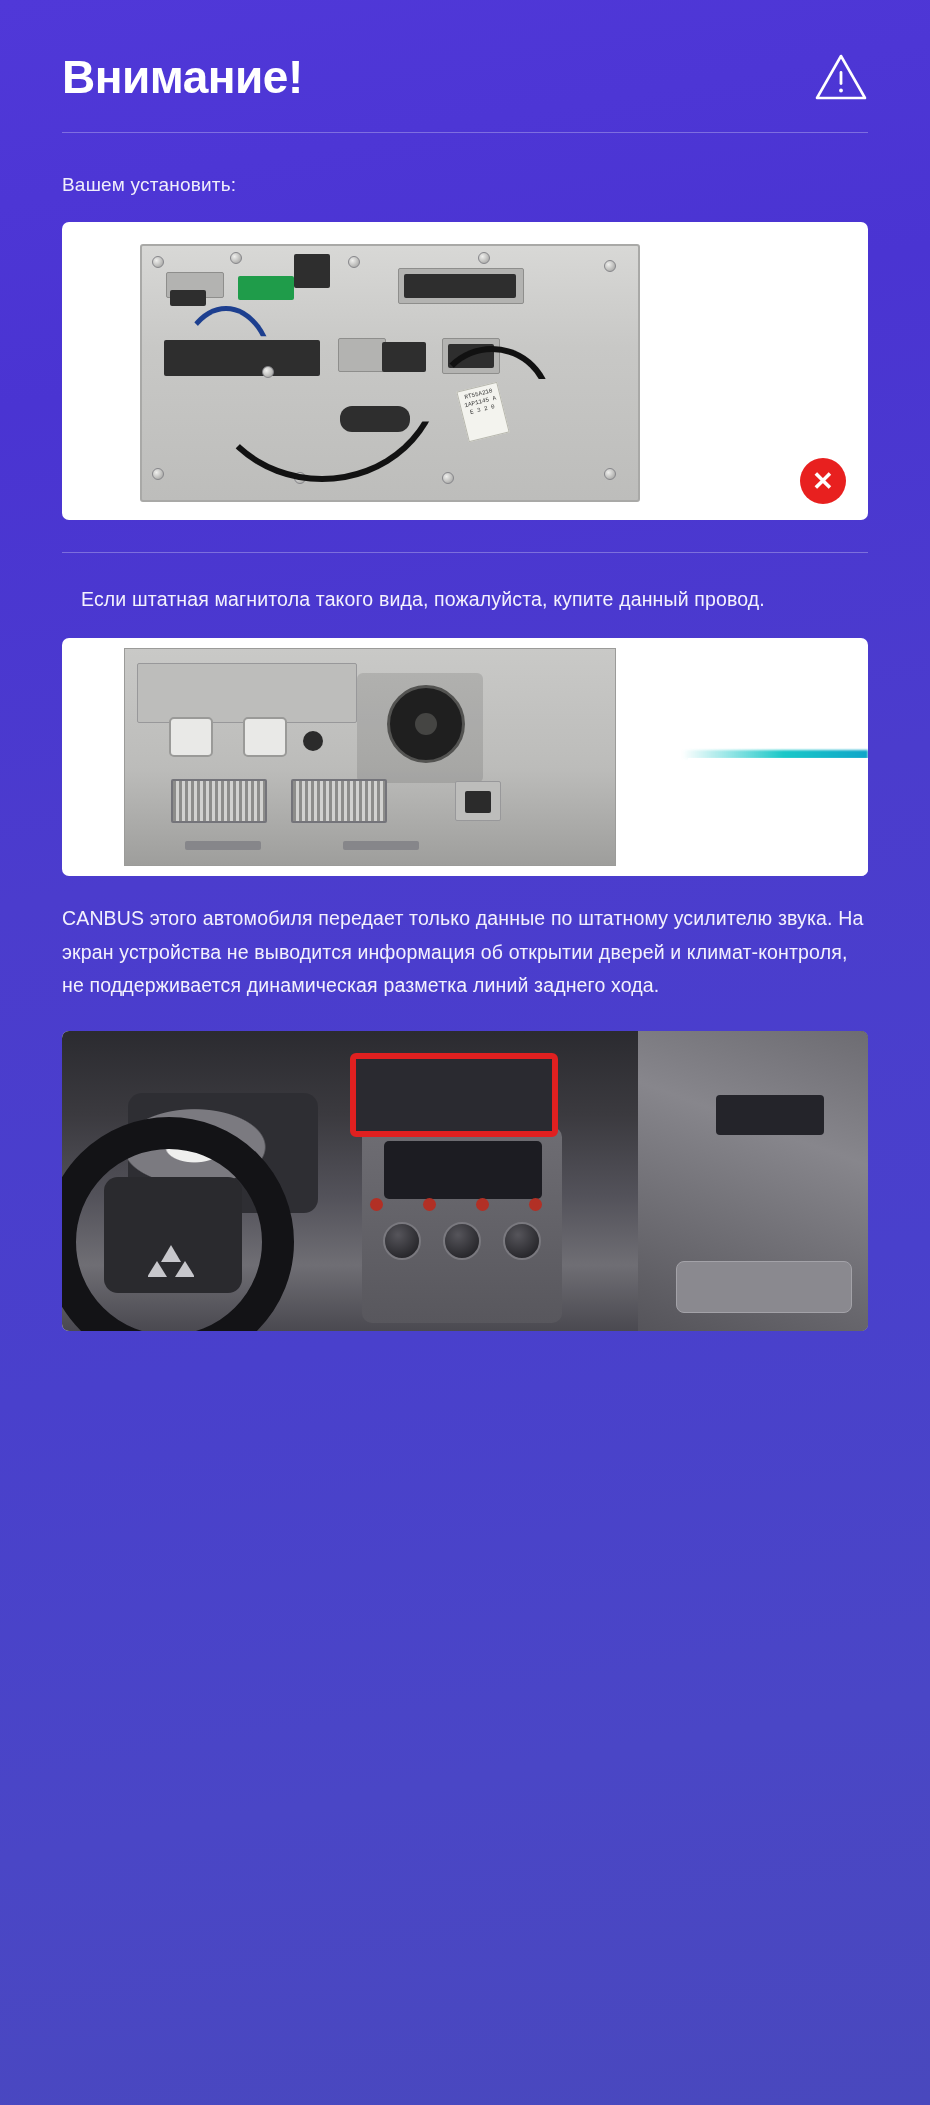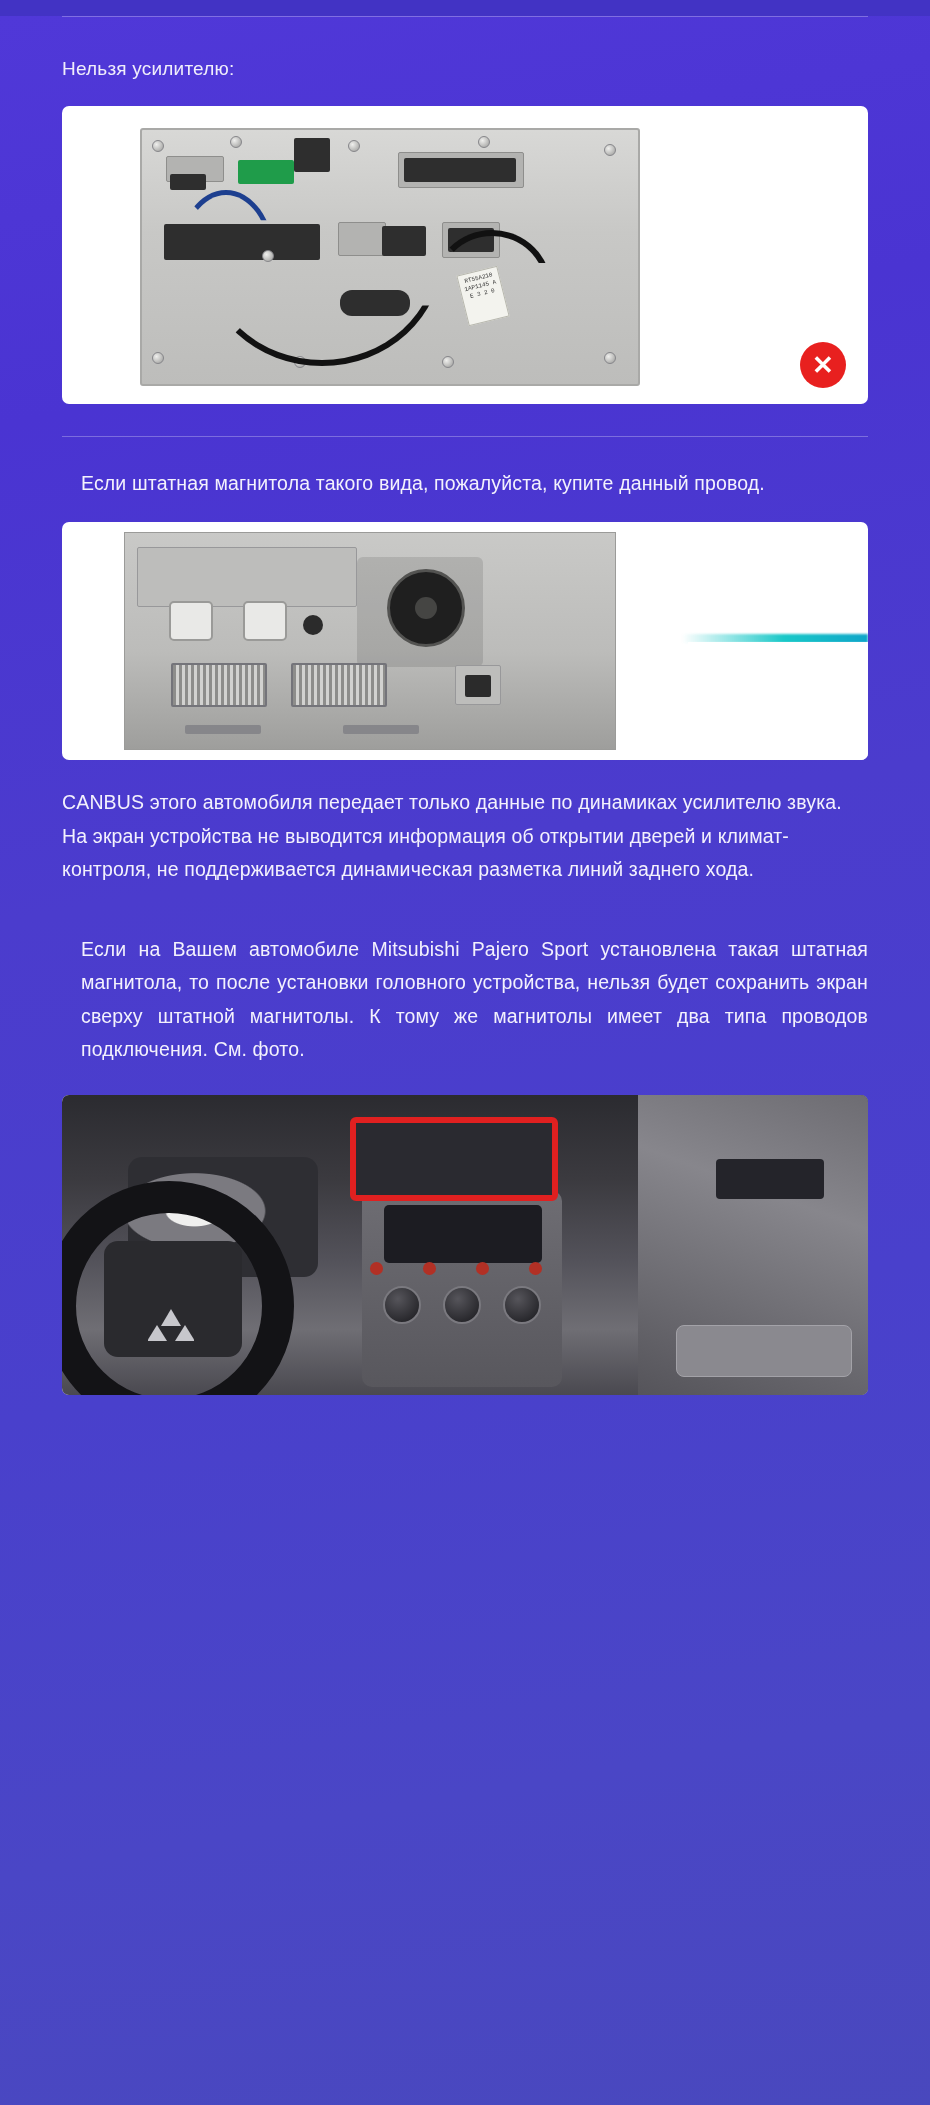--- a/index.html
+++ b/index.html
@@ -312,23 +312,31 @@
     left: 86px; top: 212px;
     width: 46px; height: 34px;
     opacity: .9;
   }
 </style>
 </head>
 <body>
 
 <div class="page">
 
+  <div class="header">
+    <div class="title">Внимание!</div>
+    <svg class="warn-icon" viewBox="0 0 54 50">
+      <path d="M27 4 L51 46 L3 46 Z" fill="none" stroke="#ffffff" stroke-width="2.6" stroke-linejoin="round"></path>
+      <rect x="25.6" y="19" width="2.8" height="14" rx="1.4" fill="#ffffff"></rect>
+      <circle cx="27" cy="38.5" r="1.9" fill="#ffffff"></circle>
+    </svg>
+  </div>
   <div class="divider"></div>
 
-  <div class="lead">Нельзя усилителю:</div>
+  <div class="lead">Вашем установить:</div>
 
   <div class="photo-card a">
     <div class="radio-back">
 
       <div class="rb-plate" style="left:24px; top:26px; width:58px; height:26px;"></div>
       <div class="rb-dark" style="left:28px; top:44px; width:36px; height:16px;"></div>
       <div class="rb-dark" style="left:152px; top:8px; width:36px; height:34px;"></div>
       <div class="rb-green" style="left:96px; top:30px; width:56px; height:24px;"></div>
       <div class="rb-plate" style="left:256px; top:22px; width:126px; height:36px;"></div>
       <div class="rb-dark" style="left:262px; top:28px; width:112px; height:24px;"></div>
@@ -378,23 +386,22 @@
       <div class="u-conn" style="left:166px; top:130px; width:96px; height:44px;"></div>
       <div class="u-face" style="left:330px; top:132px; width:46px; height:40px;"></div>
       <div class="u-dark" style="left:340px; top:142px; width:26px; height:22px;"></div>
       <div class="u-dark" style="left:60px; top:192px; width:76px; height:9px; background:#86868a;"></div>
       <div class="u-dark" style="left:218px; top:192px; width:76px; height:9px; background:#86868a;"></div>
     </div>
     <div class="u-glow"></div>
     <div class="u-white"></div>
   </div>
 
-  <div class="para" style="margin-top:26px;">CANBUS этого автомобиля передает только данные по динамиках усилителю звука. На экран устройства не выводится информация об открытии дверей и климат-контроля, не поддерживается динамическая разметка линий заднего хода.</div>
-
-  <div class="para justify para-gap" style="margin-top:46px;">Если на Вашем автомобиле Mitsubishi Pajero Sport установлена такая штатная магнитола, то после установки головного устройства, нельзя будет сохранить экран сверху штатной магнитолы. К тому же магнитолы имеет два типа проводов подключения. См. фото.</div>
+  <div class="para" style="margin-top:26px;">CANBUS этого автомобиля передает только данные по штатному усилителю звука. На экран устройства не выводится информация об открытии дверей и климат-контроля, не поддерживается динамическая разметка линий заднего хода.</div>
+
 
   <div class="photo-card c" style="margin-top:28px;">
     <div class="dash">
       <div class="dash-right"></div>
       <div class="dash-vent" style="right:44px; top:64px; width:108px; height:40px;"></div>
       <div class="dash-glovebox"></div>
 
       <div class="dash-cluster"></div>
       <div class="dash-wheel"></div>
       <div class="dash-wheel-in"></div>

